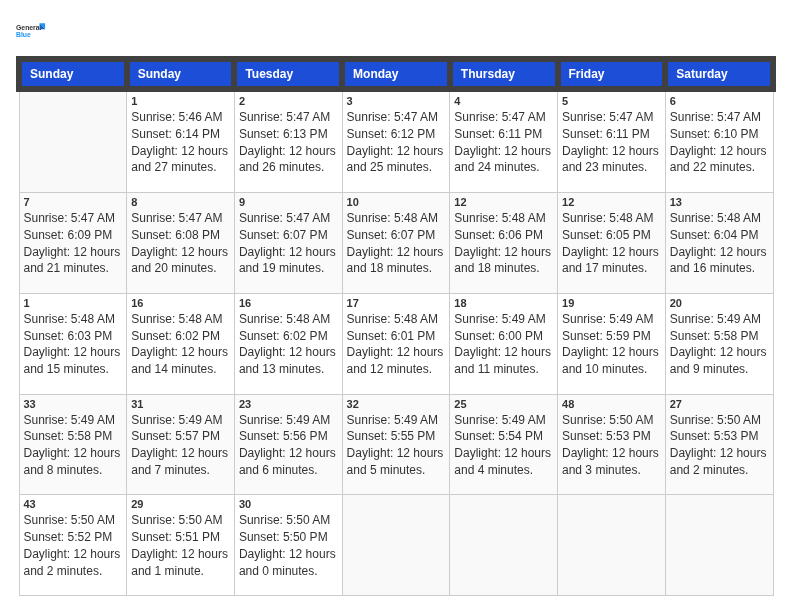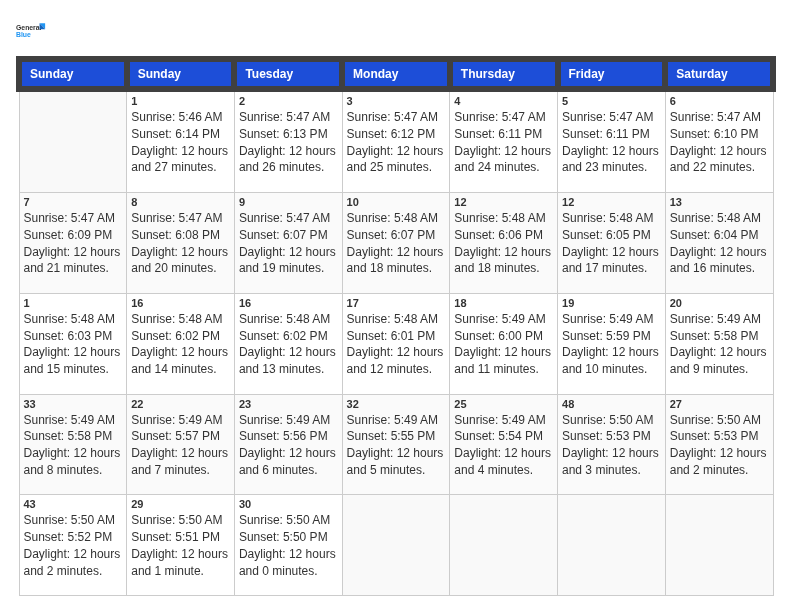--- a/index.html
+++ b/index.html
@@ -273,21 +273,21 @@
         </tr>
         <tr>
           <td>
             <span class="day-number">33</span>
             <div class="day-info" style="white-space: pre-line;">Sunrise: 5:49 AM
 Sunset: 5:58 PM
 Daylight: 12 hours
 and 8 minutes.</div>
           </td>
           <td>
-            <span class="day-number">22</span>
+            <span class="day-number">31</span>
             <div class="day-info" style="white-space: pre-line;">Sunrise: 5:49 AM
 Sunset: 5:57 PM
 Daylight: 12 hours
 and 7 minutes.</div>
           </td>
           <td>
             <span class="day-number">23</span>
             <div class="day-info" style="white-space: pre-line;">Sunrise: 5:49 AM
 Sunset: 5:56 PM
 Daylight: 12 hours

